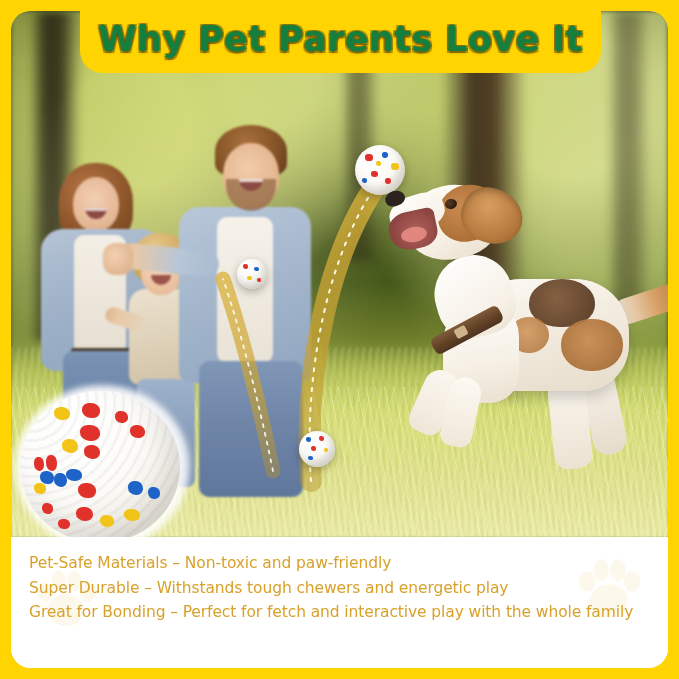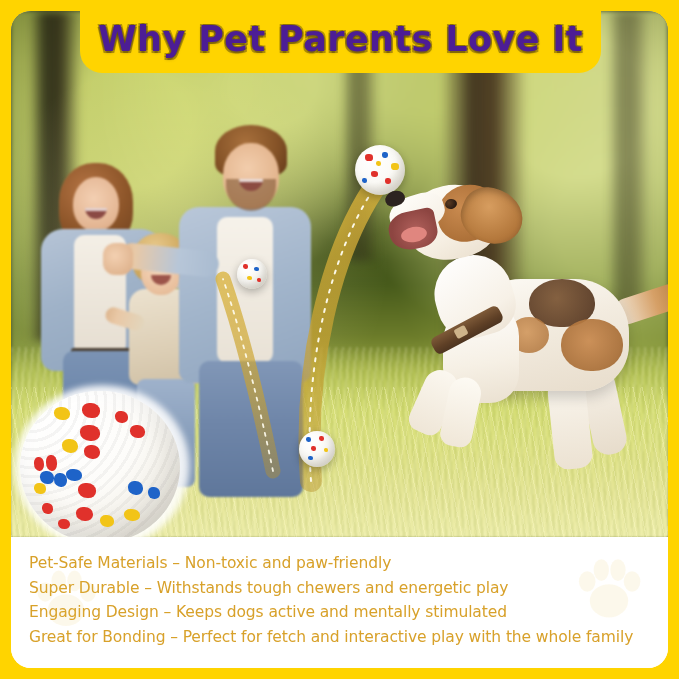--- a/index.html
+++ b/index.html
@@ -238,21 +238,21 @@
   #banner{
     position:absolute;
     left:69px;top:-12px;
     width:521px;height:74px;
     background:#FFD400;
     border-radius:0 0 22px 22px;
     display:flex;align-items:center;justify-content:center;
     z-index:6;
   }
   #banner-text{
-    color:#4c1d95;
+    color:#15803d;
     font-size:35px;
     font-weight:bold;
     letter-spacing:.4px;
     font-family:"DejaVu Sans","Liberation Sans",sans-serif;
     text-shadow:
       -1.5px -1.5px 0 rgba(90,72,10,.45),
        1.5px -1.5px 0 rgba(90,72,10,.45),
       -1.5px  1.5px 0 rgba(90,72,10,.45),
        1.5px  1.5px 0 rgba(90,72,10,.45),
        0 2px 3px rgba(120,96,12,.35);
@@ -450,18 +450,17 @@
             <ellipse cx="15" cy="27" rx="6.5" ry="8"></ellipse>
             <ellipse cx="26" cy="18" rx="6" ry="8.5"></ellipse>
             <ellipse cx="39" cy="18" rx="6" ry="8.5"></ellipse>
             <ellipse cx="50" cy="27" rx="6.5" ry="8"></ellipse>
           </g>
         </svg>
       </div>
 
       <div class="feature">Pet-Safe Materials – Non-toxic and paw-friendly</div>
       <div class="feature">Super Durable – Withstands tough chewers and energetic play</div>
-      <div class="feature">Engaging Design – Keeps dogs active and mentally stimulated</div>
       <div class="feature">Great for Bonding – Perfect for fetch and interactive play with the whole family</div>
     </div>
 
   </div>
 </div>
 
 </body></html>

